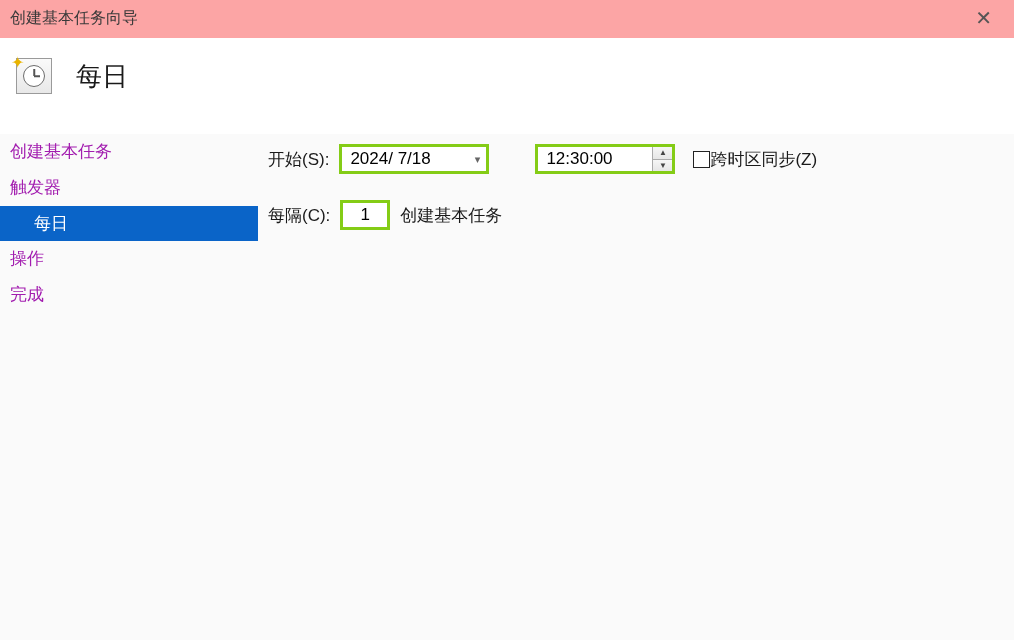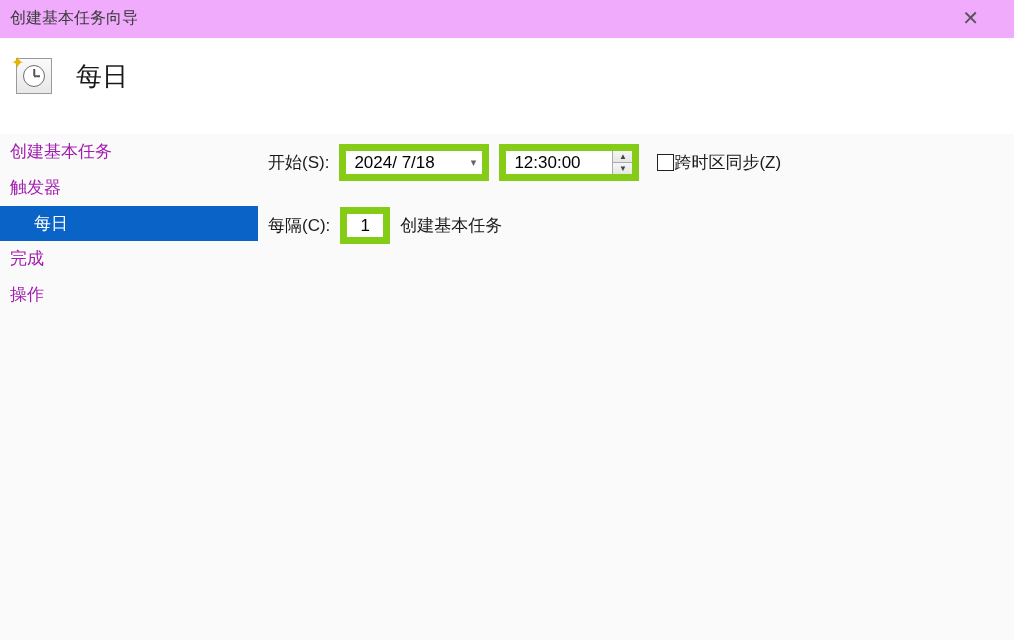--- a/index.html
+++ b/index.html
@@ -9,22 +9,22 @@
       background: #fafafa;
       width: 1014px;
       height: 640px;
       overflow: hidden;
       position: relative;
     }
     .titlebar {
       display: flex;
       justify-content: space-between;
       align-items: center;
-      padding: 6px 29px 8px 10px;
-      background: #f0abfc;
+      padding: 6px 16px 8px 10px;
+      background: #fca5a5;
     }
     .titlebar-title {
       color: #3a3a3a;
       font-size: 16px;
     }
     .close-x {
       font-size: 20px;
       color: #555;
       cursor: pointer;
       padding: 0 6px;
@@ -118,40 +118,41 @@
       align-items: center;
       gap: 10px;
       margin-bottom: 26px;
     }
     .label {
       font-size: 17px;
       color: #1a1a1a;
       white-space: nowrap;
     }
     .date-box, .time-box, .num-box {
-      border: 7px solid #84cc16;
-      background: #fff;
-      height: 37px;
+      border: 3px solid #84cc16;
+      background: #fff;
+      height: 30px;
       display: flex;
       align-items: center;
       font-size: 17px;
     }
     .date-box {
       width: 150px;
       justify-content: space-between;
       padding: 0 6px 0 8px;
     }
     .date-box .dropdown-icon {
       color: #666;
       font-size: 11px;
     }
     .time-box {
       width: 140px;
       padding-left: 8px;
       position: relative;
+      margin-left: 36px;
     }
     .spinner {
       position: absolute;
       right: 0; top: 0; bottom: 0;
       width: 20px;
       border-left: 1px solid #aaa;
       display: flex;
       flex-direction: column;
     }
     .spinner .up, .spinner .down {
@@ -197,22 +198,22 @@
     <div class="clock"></div>
   </div>
   <div class="page-heading">每日</div>
 </div>
 
 <div class="main-area">
   <div class="sidebar">
     <div class="sidebar-item">创建基本任务</div>
     <div class="sidebar-item">触发器</div>
     <div class="sidebar-item indent selected">每日</div>
+    <div class="sidebar-item">操作</div>
     <div class="sidebar-item">完成</div>
-    <div class="sidebar-item">操作</div>
   </div>
 
   <div class="content">
     <div class="row">
       <span class="label">开始(S):</span>
 
       <div class="date-box">
         <span>2024/  7/18</span>
         <span class="dropdown-icon">▾</span>
       </div>

